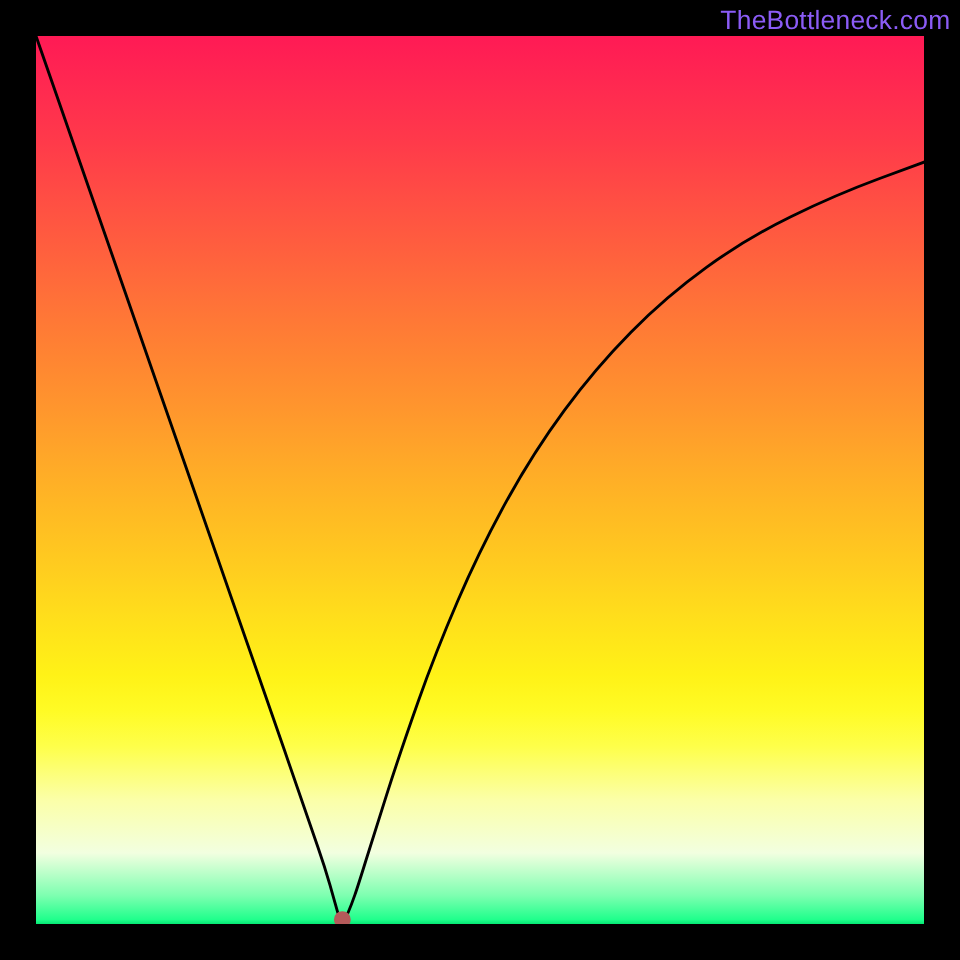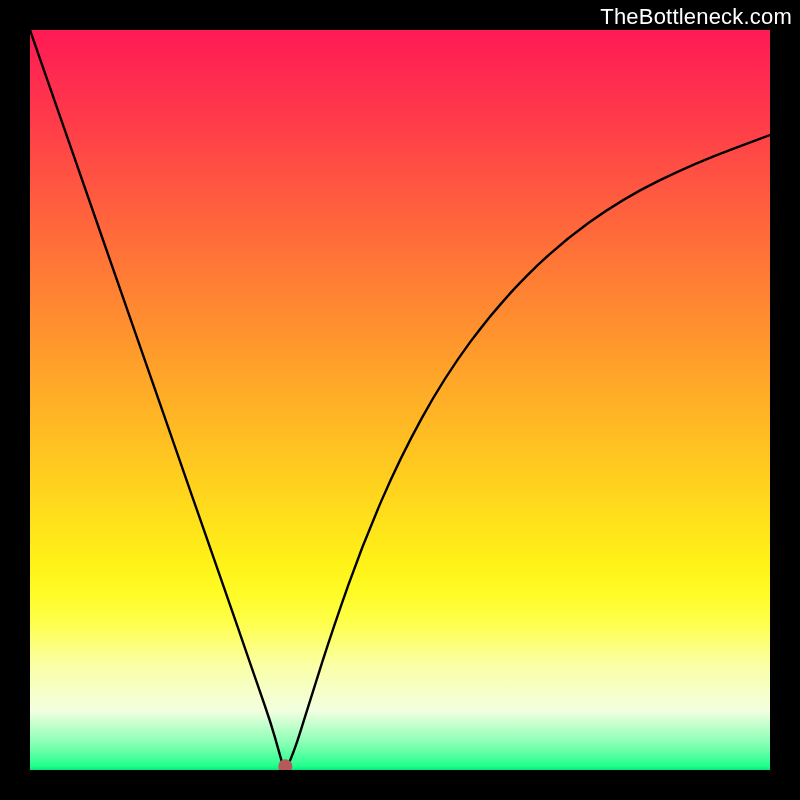--- a/index.html
+++ b/index.html
@@ -52,21 +52,21 @@
     left: 0;
     top: 0;
     width: 740px;
     height: 740px;
     display: block;
   }
   .watermark {
     position: absolute;
     top: 4px;
     right: 8px;
-    color: #ffffff;
+    color: #8b5cf6;
     font-size: 22px;
     font-weight: 500;
     letter-spacing: 0.2px;
     user-select: none;
   }
 </style>
 </head>
 <body>
 
 <div class="frame">

